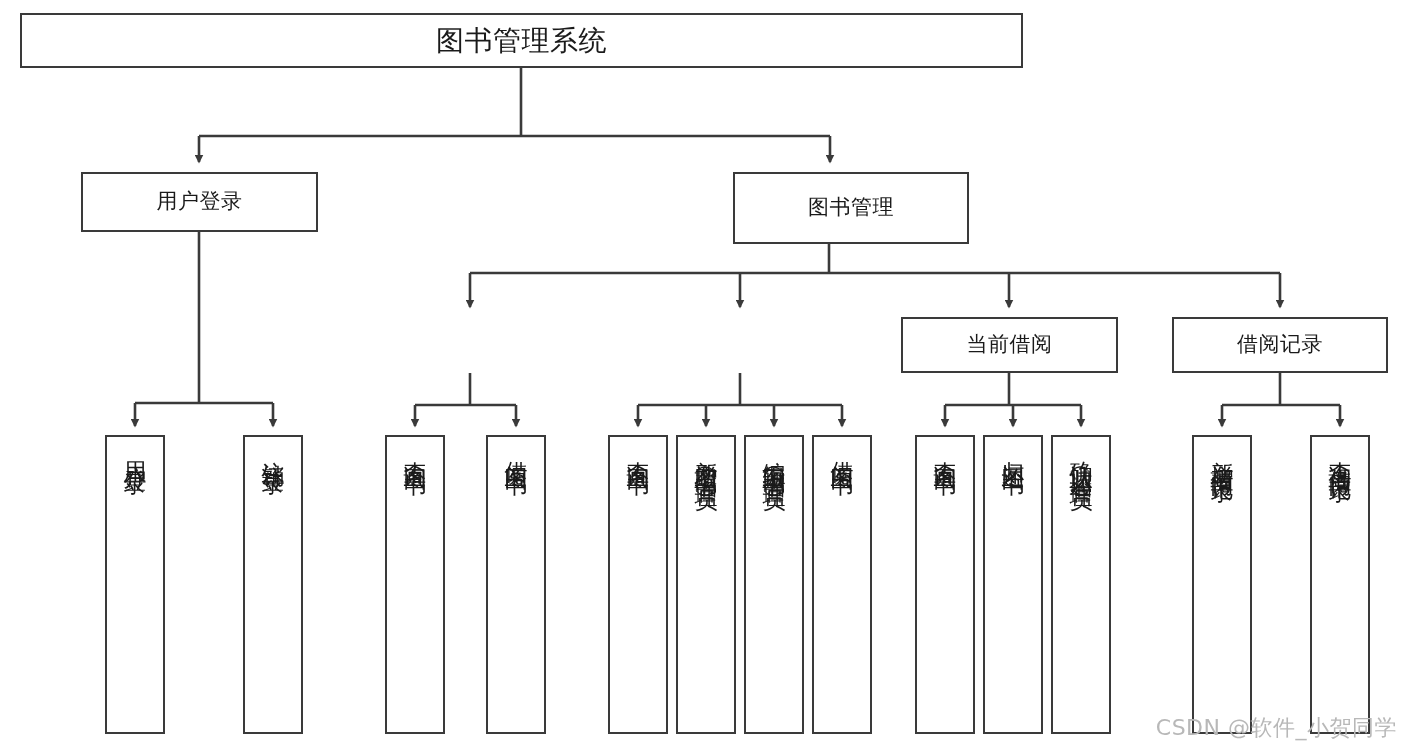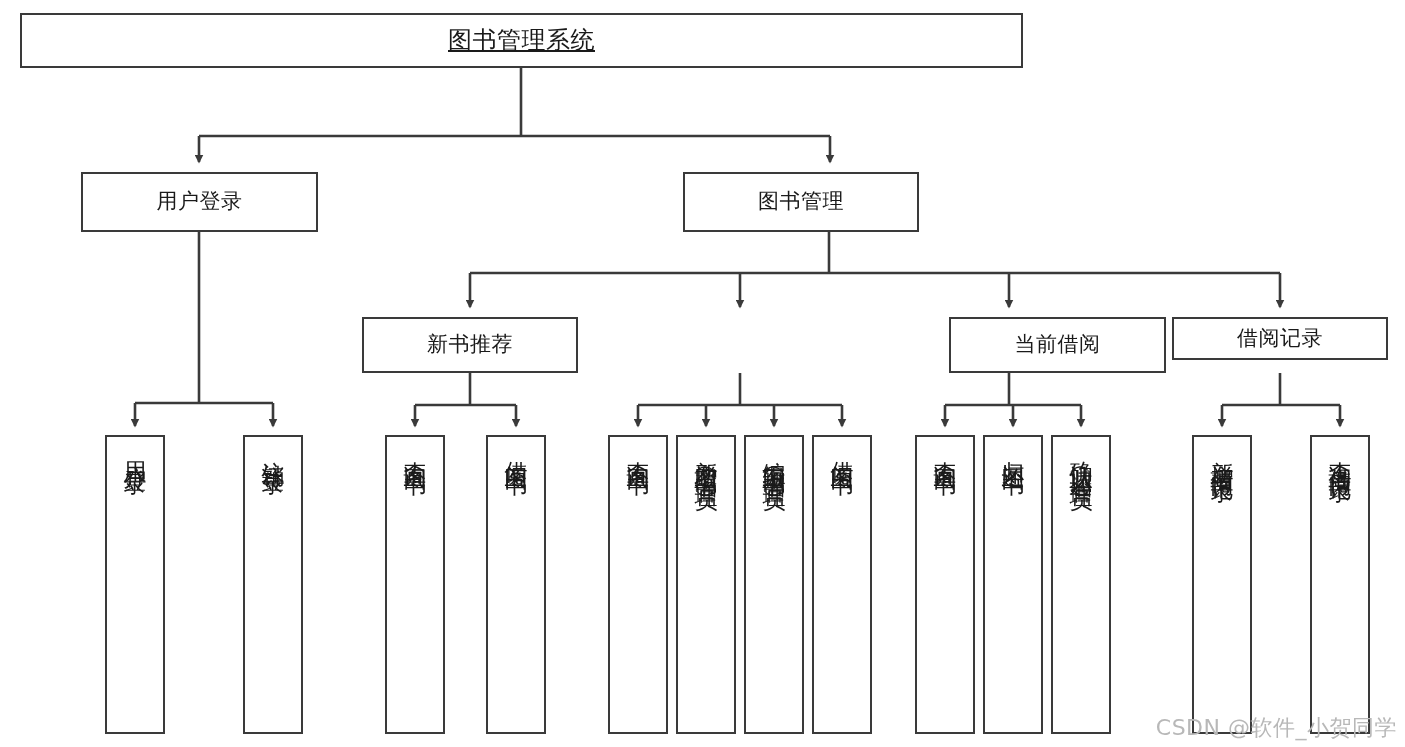--- a/index.html
+++ b/index.html
@@ -51,21 +51,21 @@
     align-items: flex-start;
     padding-top: 6px;
   }
   .vert .node-label {
     writing-mode: vertical-rl;
     text-orientation: upright;
     font-size: 23px;
     letter-spacing: 4px;
     line-height: 1;
   }
-  .root-node .node-label { font-size: 24px; text-decoration: underline; }
+  .root-node .node-label { font-size: 28px; }
   #watermark {
     position: absolute;
     right: 8px;
     bottom: 4px;
     font-size: 22px;
     color: #b8b8b8;
     white-space: nowrap;
     letter-spacing: 0.5px;
     pointer-events: none;
   }
@@ -125,31 +125,28 @@
     </g>
   </svg>
 
   <div class="node horiz root-node" style="left:20px; top:13px; width:1003px; height:55px;">
     <span class="node-label">图书管理系统</span>
   </div>
 
   <div class="node horiz" style="left:81px; top:172px; width:237px; height:60px;">
     <span class="node-label">用户登录</span>
   </div>
-  <div class="node horiz" style="left:683px; top:172px; width:236px; height:60px;">
+  <div class="node horiz" style="left:733px; top:172px; width:236px; height:72px;">
     <span class="node-label">图书管理</span>
   </div>
 
-  <div class="node horiz" style="left:362px; top:317px; width:216px; height:56px;">
-    <span class="node-label">新书推荐</span>
-  </div>
-  <div class="node horiz" style="left:901px; top:317px; width:217px; height:56px;margin-left:48px;">
+  <div class="node horiz" style="left:901px; top:317px; width:217px; height:56px;">
     <span class="node-label">当前借阅</span>
   </div>
-  <div class="node horiz" style="left:1172px; top:317px; width:216px; height:43px;">
+  <div class="node horiz" style="left:1172px; top:317px; width:216px; height:56px;">
     <span class="node-label">借阅记录</span>
   </div>
 
   <div class="node vert" style="left:105px; top:435px; width:60px; height:299px;">
     <span class="node-label">用户登录</span>
   </div>
   <div class="node vert" style="left:243px; top:435px; width:60px; height:299px;">
     <span class="node-label">注销登录</span>
   </div>
   <div class="node vert" style="left:385px; top:435px; width:60px; height:299px;">

